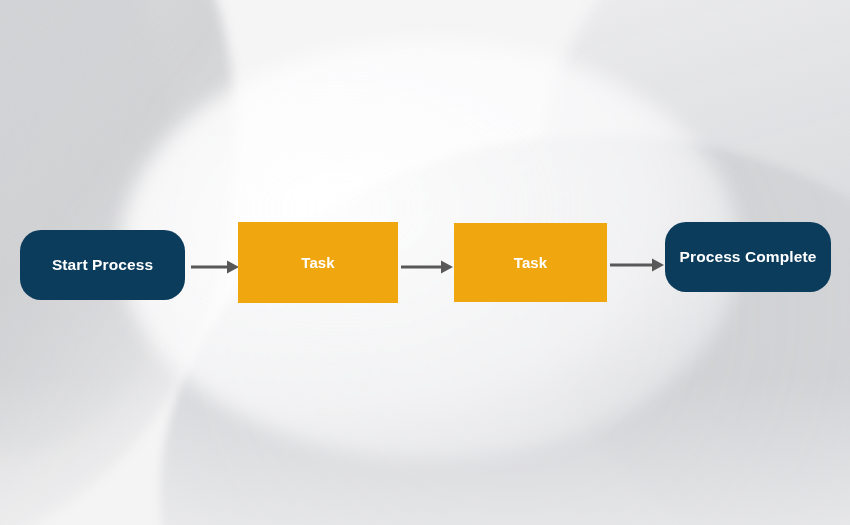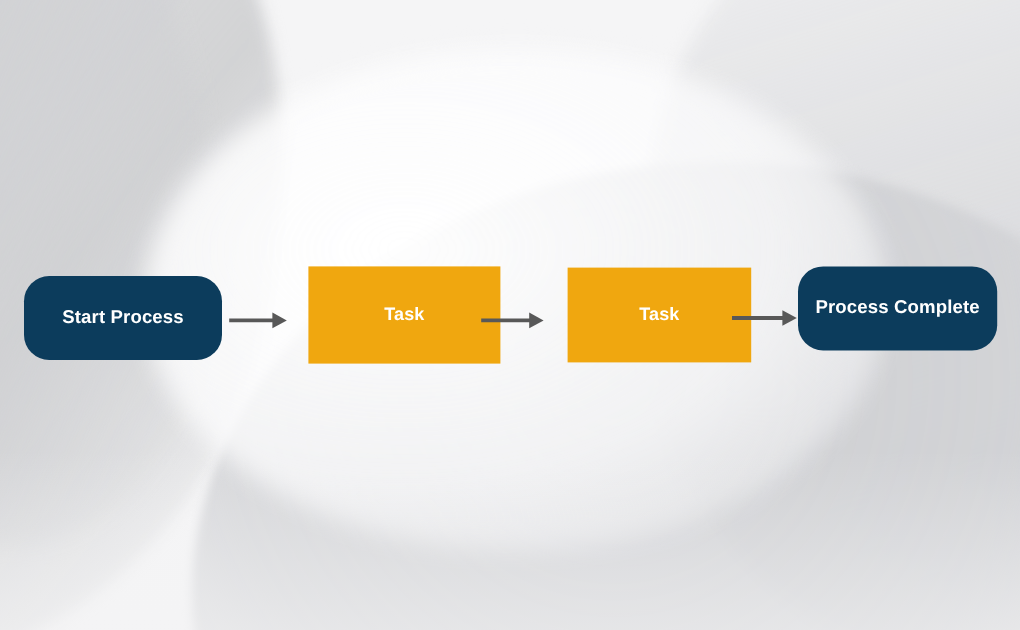--- a/index.html
+++ b/index.html
@@ -128,21 +128,20 @@
     line-height: 1.15;
     user-select: none;
   }
   .node-terminator {
     border-radius: 21px;
     font-size: 15.5px;
   }
   .node-task {
     border-radius: 0;
     font-size: 15px;
-    margin-left: 19px;
   }
   .node-label {
     display: block;
     padding: 0 10px;
   }
 
   
   .connector {
     position: absolute;
     height: 24px;

